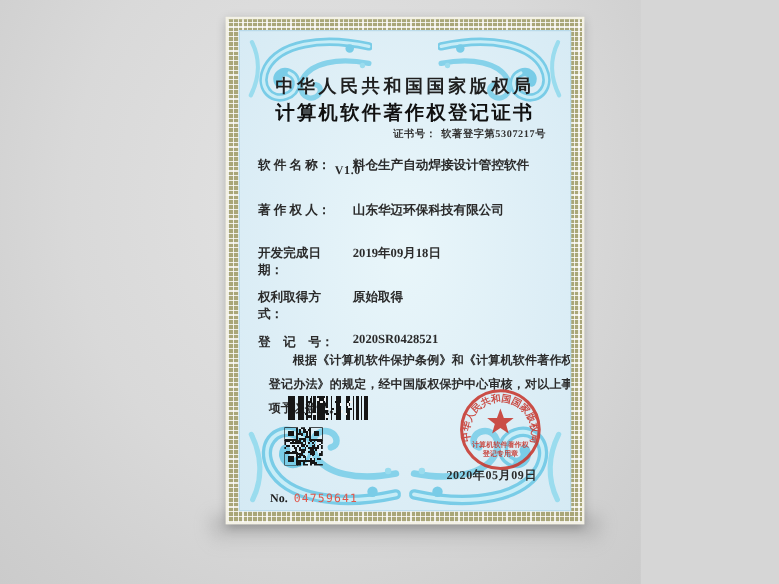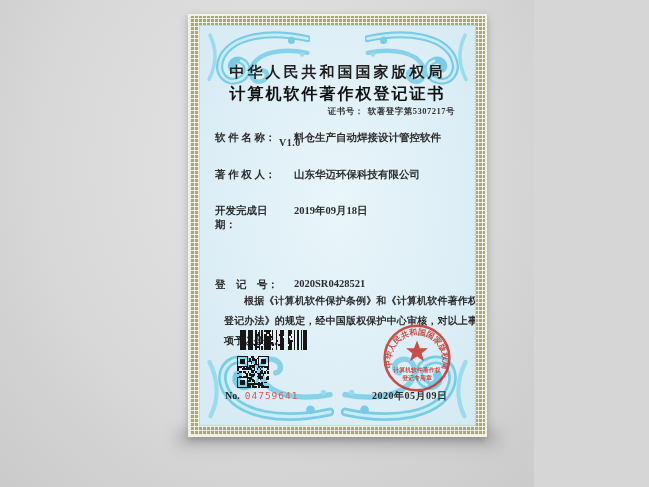--- a/index.html
+++ b/index.html
@@ -66,21 +66,21 @@
     font-size:10px;font-weight:bold;color:#2b2b2b;letter-spacing:.5px;
   }
   .statement{
     position:absolute;left:24px;top:265px;width:254px;
     font-size:10px;line-height:20px;font-weight:600;color:#2b2b2b;
     text-align:justify;text-indent:2em;
   }
   .barcode{position:absolute;left:40px;top:304px;}
   .qrcode{position:absolute;left:37px;top:330px;}
   .serial{
-    position:absolute;left:25px;top:364px;font-size:10px;color:#1c1c1c;font-weight:bold;text-align:center;
+    position:absolute;left:25px;top:384px;font-size:10px;color:#1c1c1c;font-weight:bold;text-align:center;
   }
   .serial .digits{
     font-family:"DejaVu Sans Mono",monospace;
     color:#e0574a;letter-spacing:1px;font-weight:normal;margin-left:5px;font-size:9.5px;
   }
   .issue-date{
     position:absolute;left:172px;top:363px;width:110px;
     font-size:10px;font-weight:bold;color:#2b2b2b;letter-spacing:.5px;
   }
   .seal{position:absolute;left:182px;top:297px;opacity:.88;}
@@ -148,20 +148,24 @@
         </div>
         <div class="version">V1.0</div>
 
         <div class="row" style="top:142px">
           <span class="label">著 作 权 人：</span>
           <span class="value">山东华迈环保科技有限公司</span>
         </div>
         <div class="row" style="top:178px">
           <span class="label">开发完成日期：</span>
           <span class="value">2019年09月18日</span>
+        </div>
+        <div class="row" style="top:215px">
+          <span class="label">权利取得方式：</span>
+          <span class="value">原始取得</span>
         </div>
         <div class="row" style="top:252px">
           <span class="label">登　记　号：</span>
           <span class="value">2020SR0428521</span>
         </div>
 
         <div class="statement">根据《计算机软件保护条例》和《计算机软件著作权登记办法》的规定，经中国版权保护中心审核，对以上事项予以登记。</div>
 
         <svg class="barcode" id="barcode" width="70" height="20" shape-rendering="crispEdges">
             <rect x="0" y="0" width="3" height="20" fill="#161616"></rect>

